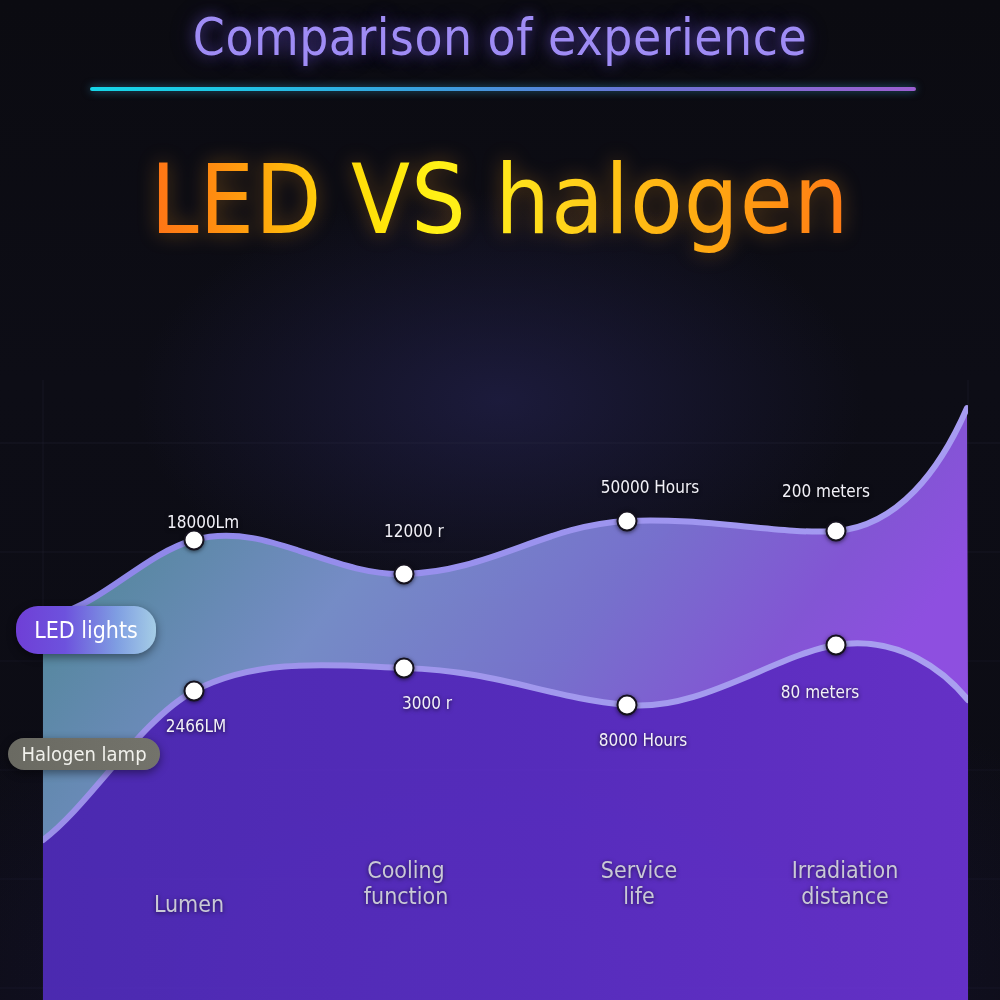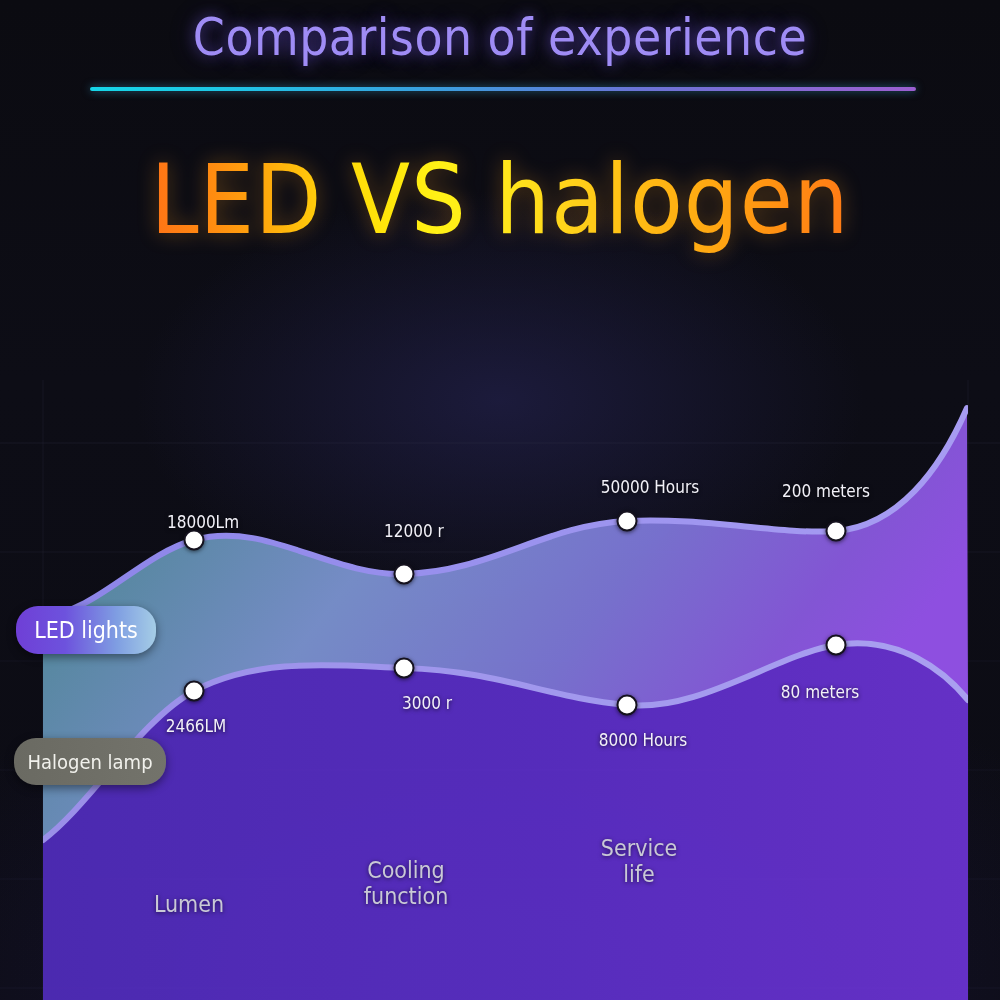--- a/index.html
+++ b/index.html
@@ -70,21 +70,21 @@
            color:#c9c9d6;font-size:23px;line-height:1.12;text-align:center;
            font-family:"DejaVu Sans Condensed","Liberation Sans",sans-serif;
            text-shadow:0 1px 4px rgba(0,0,0,0.6);white-space:pre-line;}
 
   .pill{position:absolute;border-radius:22px;display:flex;align-items:center;
         justify-content:center;color:#ffffff;white-space:nowrap;
         font-family:"DejaVu Sans Condensed","Liberation Sans",sans-serif;
         box-shadow:0 3px 10px rgba(0,0,0,0.45);}
   #pill-led{left:16px;top:606px;width:140px;height:48px;font-size:23px;
       background:linear-gradient(90deg,#6f3fd6 0%,#6d52dd 35%,#7f9ee2 72%,#a5cde6 100%);}
-  #pill-hal{left:14px;top:738px;width:152px;height:47px;font-size:20px;
+  #pill-hal{left:8px;top:738px;width:152px;height:32px;font-size:20px;
       background:linear-gradient(90deg,#6a6a62 0%,#73736b 100%);color:#f1f1ec;}
 </style>
 </head>
 <body>
 
 <div id="stage">
 
   <div id="header">
     <div id="title">Comparison of experience</div>
     <div id="title-rule"></div>
@@ -194,20 +194,22 @@
     <div class="node" style="left:836px;top:265px;"></div>
 
     <div class="vlabel" style="left:196px;top:336px;">2466LM</div>
     <div class="vlabel" style="left:427px;top:313px;">3000 r</div>
     <div class="vlabel" style="left:643px;top:350px;">8000 Hours</div>
     <div class="vlabel" style="left:820px;top:278px;margin-top:24px;">80 meters</div>
 
     <div class="axlabel" style="left:189px;top:512px;">Lumen</div>
     <div class="axlabel" style="left:406px;top:478px;">Cooling
 function</div>
-    <div class="axlabel" style="left:639px;top:456px;">Service
+    <div class="axlabel" style="left:639px;top:478px;">Service
 life</div>
+    <div class="axlabel" style="left:845px;top:478px;">Irradiation
+distance</div>
   </div>
 
   <div class="pill" id="pill-led">LED lights</div>
   <div class="pill" id="pill-hal">Halogen lamp</div>
 
 </div>
 
 </body></html>

